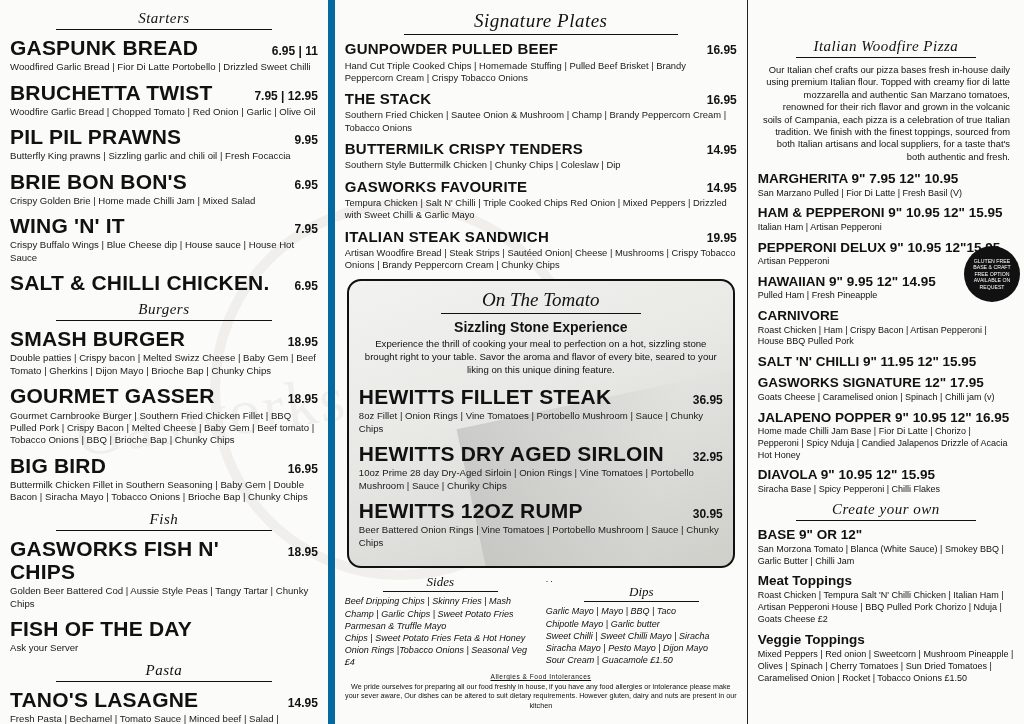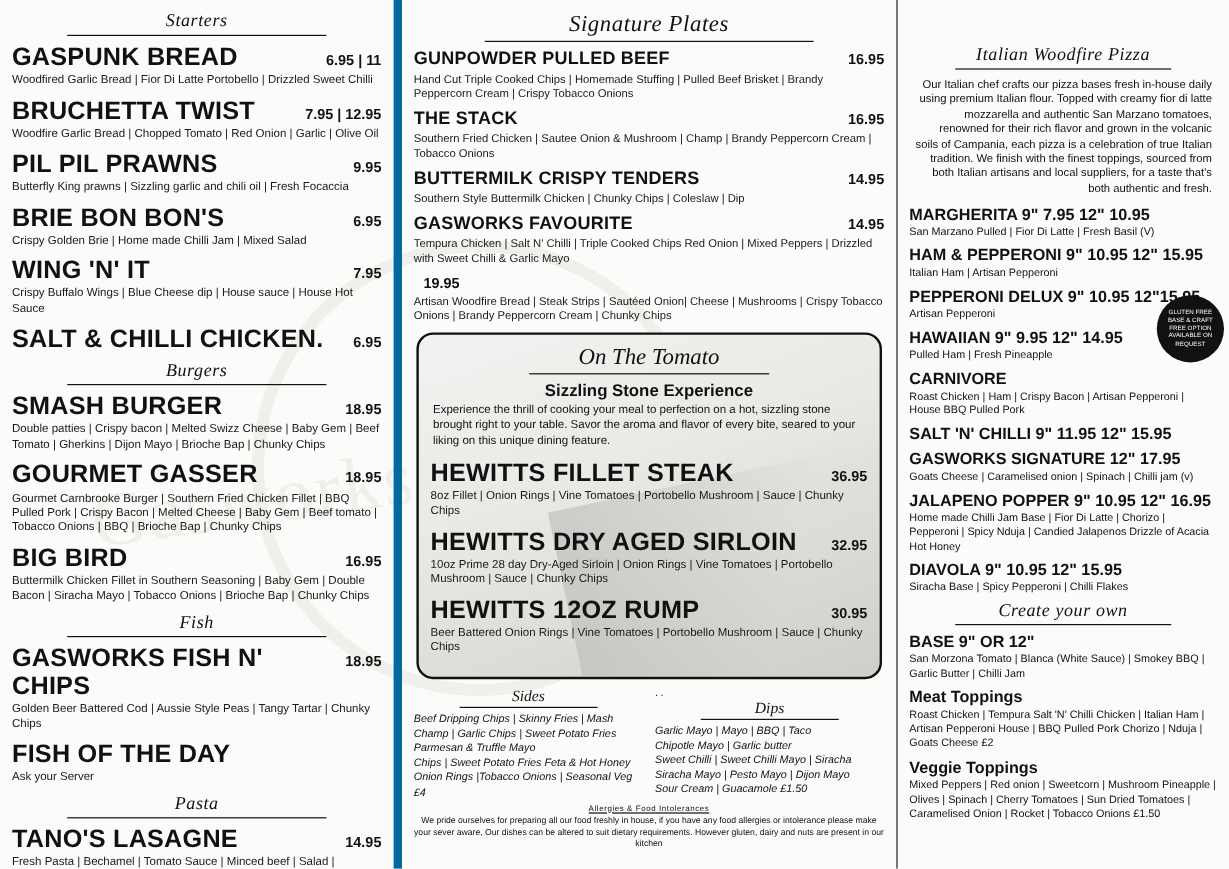--- a/index.html
+++ b/index.html
@@ -71,21 +71,21 @@
     content:""; position:absolute; right:-40px; bottom:-20px; width:300px; height:190px;
     background:linear-gradient(115deg, rgba(120,120,120,0.25), rgba(200,200,200,0.05) 60%);
     transform:rotate(-12deg);
   }
   .stone-title {
     font-family:"Liberation Serif", serif; font-style:italic; font-size:19px;
     text-align:center; position:relative;
   }
   .stone-title:after { content:""; display:block; width:55%; margin:2px auto 0; border-bottom:1px solid #111; }
   .stone-sub { text-align:center; font-size:14px; font-weight:bold; margin-top:5px; }
-  .stone-para { font-size:9.6px; line-height:1.35; margin:3px 2px 8px; position:relative; }
+  .stone-para { text-align:center; font-size:9.6px; line-height:1.35; margin:3px 2px 8px; position:relative; }
   .stone-item { position:relative; margin-bottom:7px; }
 
   
   .bottom-row { display:flex; gap:10px; margin-top:4px; }
   .bcol { flex:1; }
   .bcol-head {
     font-family:"Liberation Serif", serif; font-style:italic; font-size:13px; text-align:center;
   }
   .bcol-head:after { content:""; display:block; width:60%; margin:1px auto 3px; border-bottom:1px solid #111; }
   .blist { font-size:9px; line-height:1.35;font-style:italic; }
@@ -253,20 +253,21 @@
     </div>
     <div class="item mid-item">
       <div class="item-title-row">
         <div class="item-name">Gasworks Favourite</div>
         <div class="item-price">14.95</div>
       </div>
       <div class="item-desc">Tempura Chicken | Salt N' Chilli | Triple Cooked Chips Red Onion | Mixed Peppers | Drizzled with Sweet Chilli &amp; Garlic Mayo</div>
     </div>
     <div class="item mid-item">
       <div class="item-title-row">
+        <div class="item-name">Italian Steak Sandwich</div>
         <div class="item-price">19.95</div>
       </div>
       <div class="item-desc">Artisan Woodfire Bread | Steak Strips | Sautéed Onion| Cheese | Mushrooms | Crispy Tobacco Onions | Brandy Peppercorn Cream | Chunky Chips</div>
     </div>
 
     <div class="stone-box">
       <div class="stone-title">On The Tomato</div>
       <div class="stone-sub">Sizzling Stone Experience</div>
       <div class="stone-para">Experience the thrill of cooking your meal to perfection on a hot, sizzling stone brought right to your table. Savor the aroma and flavor of every bite, seared to your liking on this unique dining feature.</div>
 

